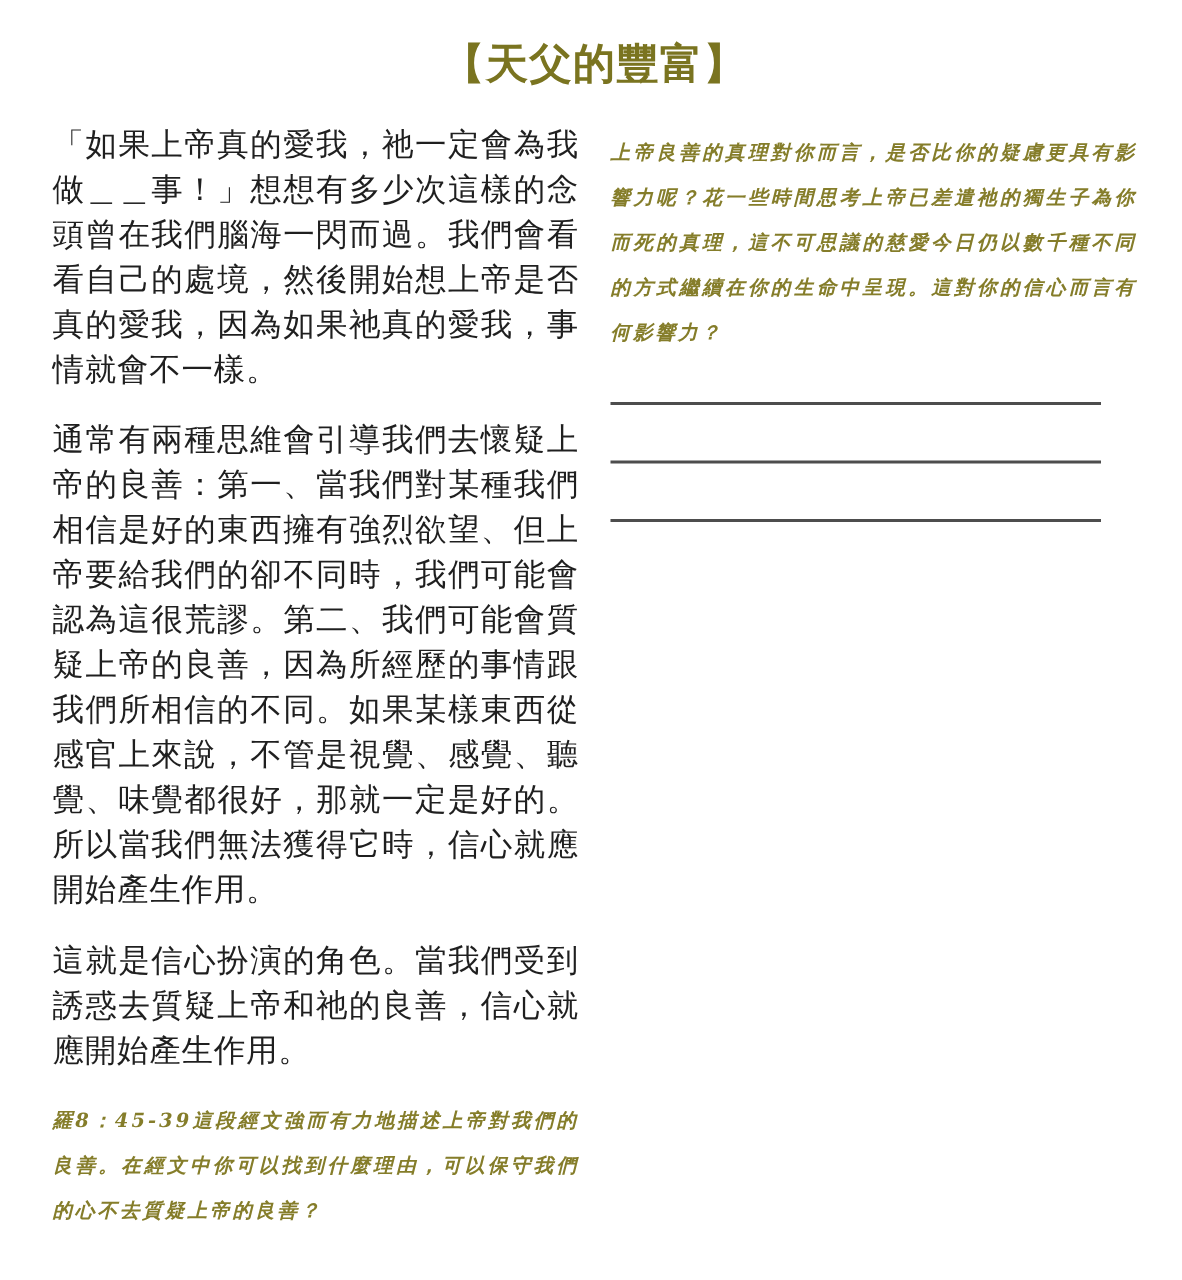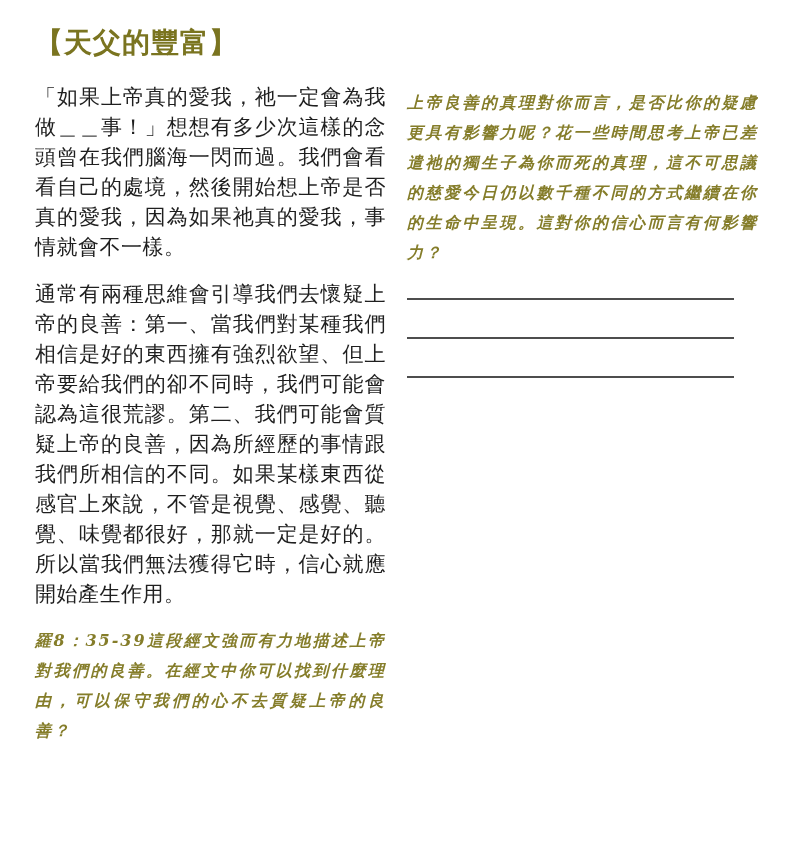--- a/index.html
+++ b/index.html
@@ -15,21 +15,21 @@
     color: var(--body-color, #1f1f1f);
     box-sizing: border-box;
   }
   .page {
     width: 788px;
     height: 853px;
     box-sizing: border-box;
     padding: 26px 30px 8px 35px;
   }
   .page-title {
-    text-align: left;
+    text-align: center;
     font-family: "DejaVu Serif", "Liberation Serif", serif;
     font-weight: bold;
     font-size: 28px;
     line-height: 34px;
     color: var(--title-color, #7a7420);
     margin: 0 0 22px 0;
     letter-spacing: 1px;
   }
   .columns {
     display: flex;
@@ -46,21 +46,21 @@
     margin: 0 0 17px 0;
     text-align: justify;
     text-justify: inter-ideograph;
     color: var(--body-color, #1f1f1f);
     letter-spacing: 0.5px;
   }
   .accent-para {
     font-family: "DejaVu Serif", "Liberation Serif", serif;
     font-style: italic;
     font-weight: bold;
-    font-size: 16px;
+    font-size: 13px;
     line-height: 30px;
     margin: 6px 0 17px 0;
     text-align: justify;
     text-justify: inter-ideograph;
     color: var(--accent-color, #857d2a);
     letter-spacing: 2px;
   }
   .answer-lines {
     margin-top: 22px;
     padding-right: 24px;
@@ -77,21 +77,22 @@
 </head>
 <body style="--title-color: #7a7420; --accent-color: #857d2a; --body-color: #1f1f1f; --line-color: #4d4d4d;">
 
 <div class="page">
   <h1 class="page-title">【天父的豐富】</h1>
 
   <div class="columns">
     <div class="column">
         <p class="body-para">「如果上帝真的愛我，祂一定會為我做＿＿事！」想想有多少次這樣的念頭曾在我們腦海一閃而過。我們會看看自己的處境，然後開始想上帝是否真的愛我，因為如果祂真的愛我，事情就會不一樣。</p>
         <p class="body-para">通常有兩種思維會引導我們去懷疑上帝的良善：第一、當我們對某種我們相信是好的東西擁有強烈欲望、但上帝要給我們的卻不同時，我們可能會認為這很荒謬。第二、我們可能會質疑上帝的良善，因為所經歷的事情跟我們所相信的不同。如果某樣東西從感官上來說，不管是視覺、感覺、聽覺、味覺都很好，那就一定是好的。所以當我們無法獲得它時，信心就應開始產生作用。</p>
-        <p class="accent-para">羅8：35-39這段經文強而有力地描述上帝對我們的良善。在經文中你可以找到什麼理由，可以保守我們的心不去質疑上帝的良善？</p>
+        <p class="body-para">這就是信心扮演的角色。當我們受到誘惑去質疑上帝和祂的良善，信心就應開始產生作用。</p>
+        <p class="accent-para">羅8：45-39這段經文強而有力地描述上帝對我們的良善。在經文中你可以找到什麼理由，可以保守我們的心不去質疑上帝的良善？</p>
       </div>
     <div class="column">
         <p class="accent-para">上帝良善的真理對你而言，是否比你的疑慮更具有影響力呢？花一些時間思考上帝已差遣祂的獨生子為你而死的真理，這不可思議的慈愛今日仍以數千種不同的方式繼續在你的生命中呈現。這對你的信心而言有何影響力？</p>
         <div class="answer-lines">
           <div class="answer-line"></div>
           <div class="answer-line"></div>
           <div class="answer-line"></div>
         </div>
       </div>
   </div>

